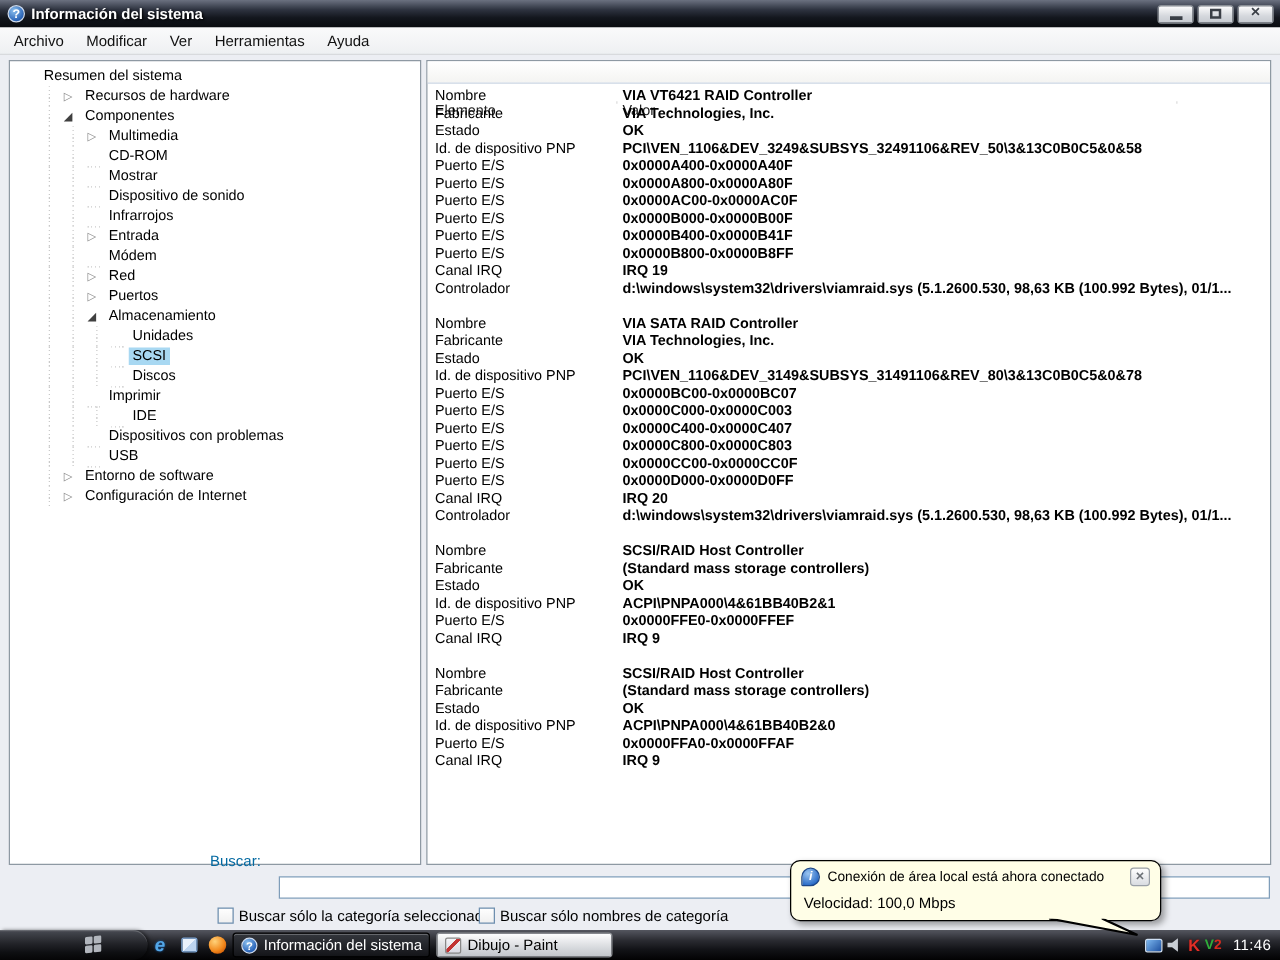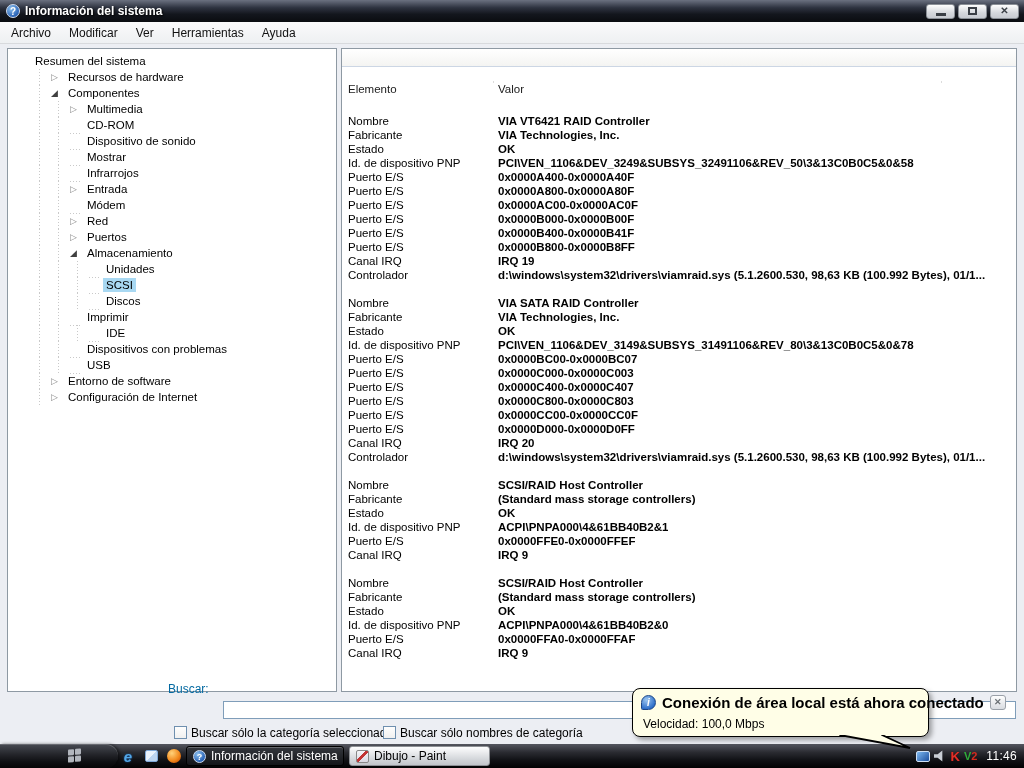--- a/index.html
+++ b/index.html
@@ -48,21 +48,21 @@
   .tree-label { padding:1px 3px; }
   .tree-label.sel { background:#a8d8f2; }
 
   .list-panel { position:absolute; left:341px; top:48px; width:676px; height:644px;
     background:#fff; border:1px solid #8e99a3; font-size:11.5px; color:#000; overflow:hidden; }
   .list-header { height:18px; display:flex; background:linear-gradient(#ffffff,#f4f4f2);
     border-bottom:1px solid #ccd6e4; color:#202020; }
   .hcol { padding:2px 0 0 6px;margin-top:32px; }
   .hcol-el { width:152px; flex:0 0 152px; border-right:1px solid #dcdcdc; }
   .hcol-val { width:448px; flex:0 0 448px; padding-left:4px; border-right:1px solid #dcdcdc; }
-  .list-body { padding-top:3px;margin-top:44px; }
+  .list-body { padding-top:3px; }
   .lrow { height:14px; display:flex; white-space:nowrap; line-height:14px; }
   .lrow .el { width:152px; flex:0 0 152px; padding-left:6px; overflow:hidden; }
   .lrow .val { padding-left:4px; overflow:hidden;font-weight:bold; }
   .sec-gap { height:14px; }
 
   
   .search-label { position:absolute; left:168px; top:682px; font-size:12px; color:#0369a1; }
   .search-input { position:absolute; left:223px; top:701px; width:793px; height:18px;
     border:1px solid #7f9db9; background:#fff; font-size:12px; padding:1px 3px;
     font-family:"Liberation Sans",sans-serif; }
@@ -72,21 +72,21 @@
 
   
   .balloon { position:absolute; left:632px; top:688px; width:297px; height:49px;
     background:#fffee7; border:1.6px solid #000; border-radius:8px; z-index:10;
     box-shadow:3px 3px 5px rgba(0,0,0,.35); padding:5px 8px; }
   .balloon-titlerow { display:flex; align-items:center; gap:6px; }
   .balloon-info-icon { width:15px; height:15px; flex:0 0 15px; border-radius:50% 50% 50% 10%;
     background:radial-gradient(circle at 35% 30%, #9cc6f0, #2a6cc8 75%);
     border:1px solid #1c4688; color:#fff; font-size:10px; font-weight:bold;
     font-style:italic; text-align:center; line-height:14px; }
-  .balloon-title { font-size:15px; font-weight:bold; color:#000; white-space:nowrap; }
+  .balloon-title { font-size:11px; font-weight:normal; color:#000; white-space:nowrap; }
   .balloon-close { margin-left:auto; width:16px; height:15px; flex:0 0 16px;
     background:linear-gradient(#fefefe,#d9dce1); border:1px solid #9aa0a8; border-radius:3px;
     font-size:9px; font-weight:bold; color:#6b7075; text-align:center; line-height:13px; }
   .balloon-body { font-size:12px; color:#000; margin-top:6px; margin-left:2px; }
   .balloon-tail { position:absolute; left:810px; top:735px; width:110px; height:15px; z-index:11; }
 
   
   .taskbar { position:absolute; left:0; top:744px; width:1024px; height:24px; z-index:5;
     background:linear-gradient(#54565f,#2a2b31 35%,#121317 65%,#020203); }
   .start-btn { position:absolute; left:0; top:0; width:118px; height:24px;
@@ -183,27 +183,27 @@
       <div class="tree-item">
         <span class="guide"></span>
         <span class="guide"></span>
         <span class="dash"></span>
         <span class="tree-label">CD-ROM</span>
       </div>
       <div class="tree-item">
         <span class="guide"></span>
         <span class="guide"></span>
         <span class="dash"></span>
+        <span class="tree-label">Mostrar</span>
+      </div>
+      <div class="tree-item">
+        <span class="guide"></span>
+        <span class="guide"></span>
+        <span class="dash"></span>
         <span class="tree-label">Dispositivo de sonido</span>
-      </div>
-      <div class="tree-item">
-        <span class="guide"></span>
-        <span class="guide"></span>
-        <span class="dash"></span>
-        <span class="tree-label">Mostrar</span>
       </div>
       <div class="tree-item">
         <span class="guide"></span>
         <span class="guide"></span>
         <span class="dash"></span>
         <span class="tree-label">Infrarrojos</span>
       </div>
       <div class="tree-item">
         <span class="guide"></span>
         <span class="guide"></span>

